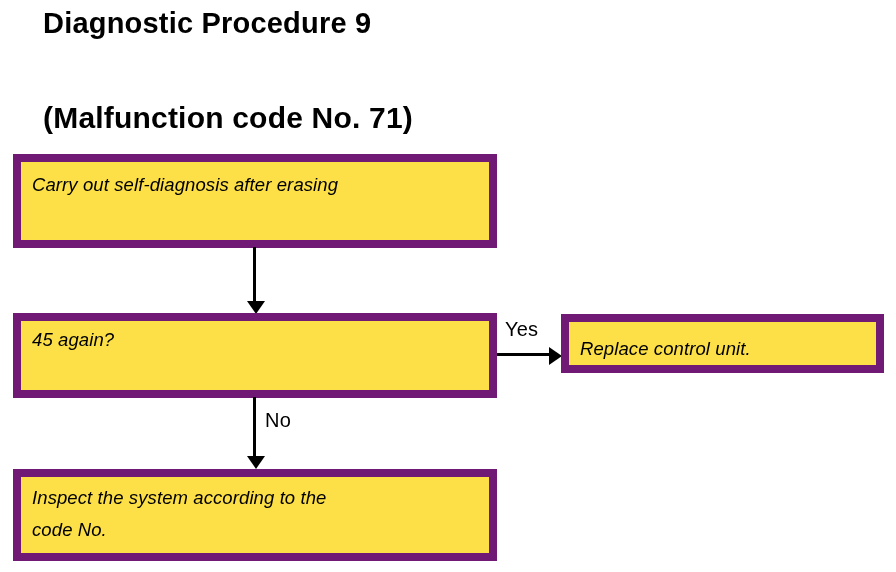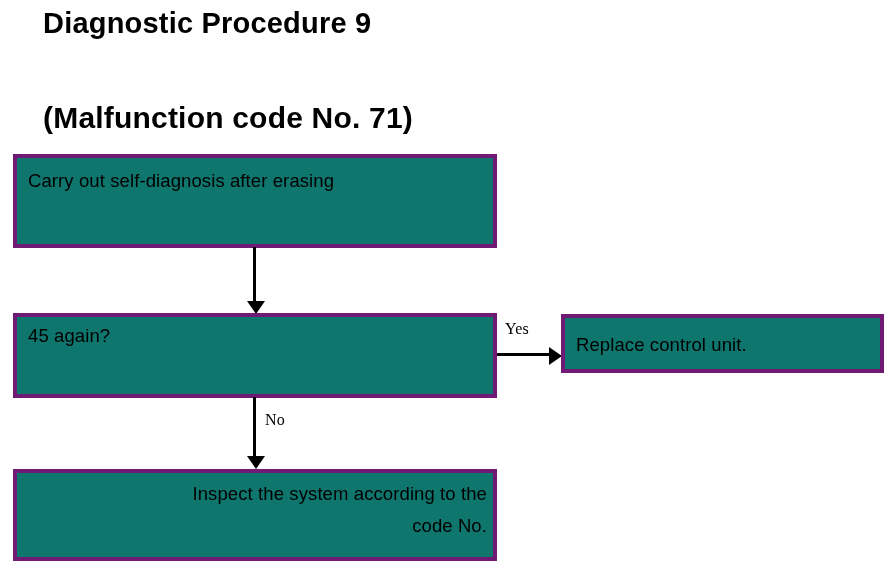--- a/index.html
+++ b/index.html
@@ -53,22 +53,23 @@
     font-weight: bold;
     letter-spacing: 0.2px;
     line-height: 28px;
     white-space: nowrap;
   }
 
   
   .fc-box {
     position: absolute;
     box-sizing: border-box;
-    border: 4px solid #701a75;
-    background: #0f766e;
+    border: 8px solid #701a75;
+    background: #fde047;
+    font-style: italic;
   }
   .fc-box .fc-text {
     position: absolute;
     left: 11px;
     right: 6px;
     font-size: 18.5px;
     line-height: 32px;
     letter-spacing: 0.1px;
     color: #000000;
   }
@@ -76,21 +77,21 @@
   #box-start  { left: 13px;  top: 154px; width: 484px; height: 94px; }
   #box-start .fc-text  { top: 7px; }
 
   #box-decision { left: 13px; top: 313px; width: 484px; height: 85px; }
   #box-decision .fc-text { top: 3px; }
 
   #box-replace { left: 561px; top: 314px; width: 323px; height: 59px; padding-left: 12px; }
   #box-replace .fc-text { top: 11px; }
 
   #box-inspect { left: 13px; top: 469px; width: 484px; height: 92px; }
-  #box-inspect .fc-text { top: 5px; text-align: right; }
+  #box-inspect .fc-text { top: 5px; }
 
   
   .v-line {
     position: absolute;
     width: 3px;
     background: #000000;
   }
   .h-line {
     position: absolute;
     height: 3px;
@@ -121,25 +122,24 @@
   #conn2-line  { left: 253px; top: 397px; height: 60px; }
   #conn2-arrow { left: 247px; top: 456px; }
 
   
   #conn3-line  { left: 497px; top: 353px; width: 53px; }
   #conn3-arrow { left: 549px; top: 347px; }
 
   
   .branch-label {
     position: absolute;
-    font-size: 16px;
+    font-size: 20px;
     line-height: 22px;
     letter-spacing: 0.2px;
     white-space: nowrap;
-    font-family: Liberation Serif, serif;
   }
   #label-yes { left: 505px; top: 318px; }
   #label-no  { left: 265px; top: 409px; }
 </style>
 </head>
 <body>
 
 <div id="page">
 
   <div class="heading-main">Diagnostic Procedure 9</div>

